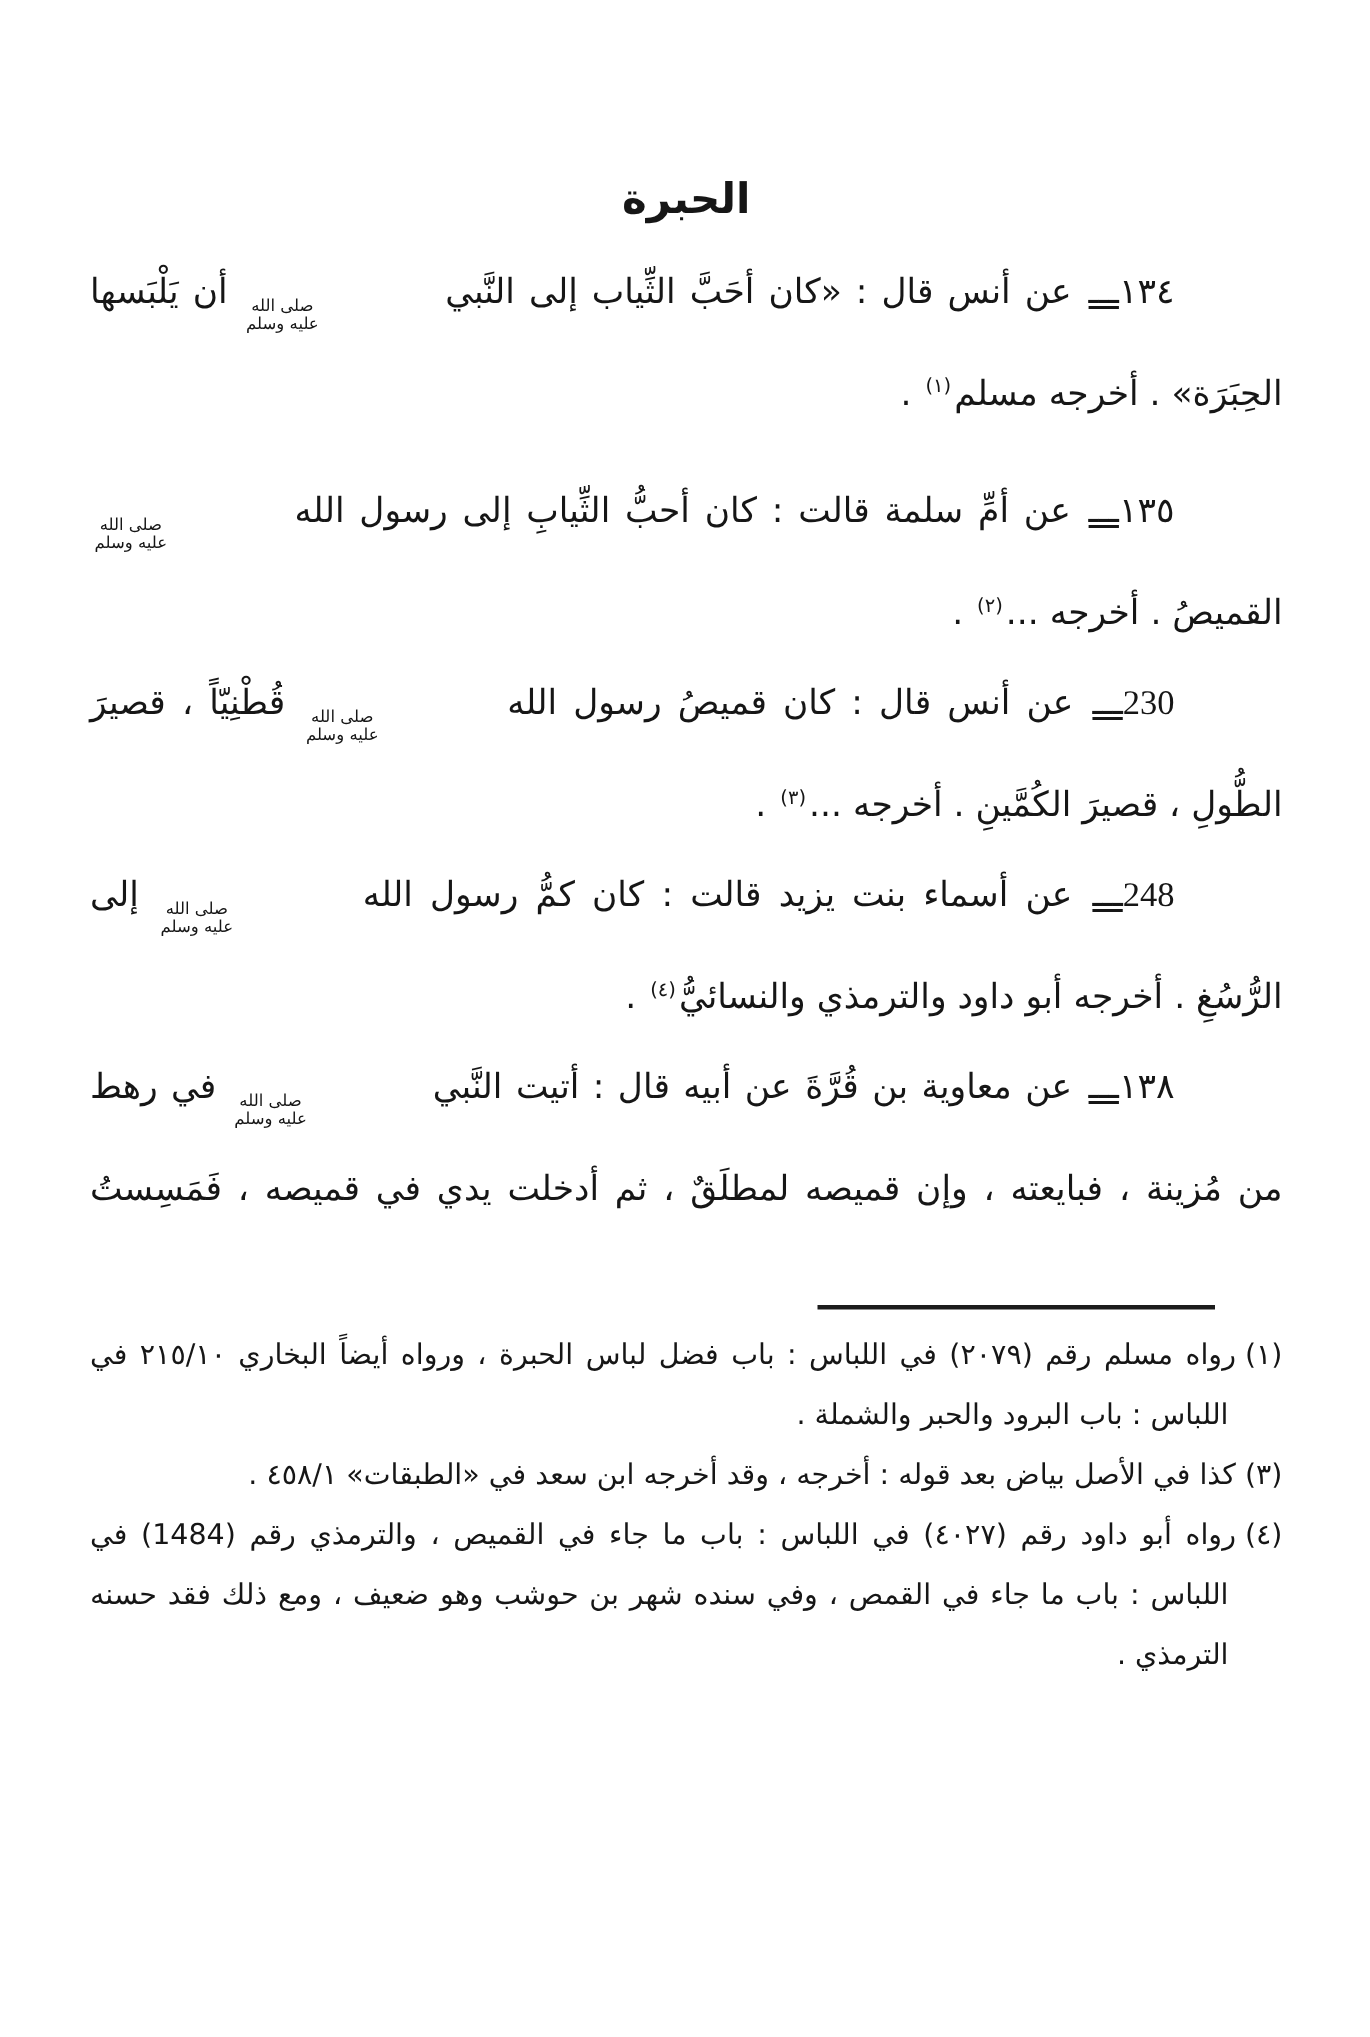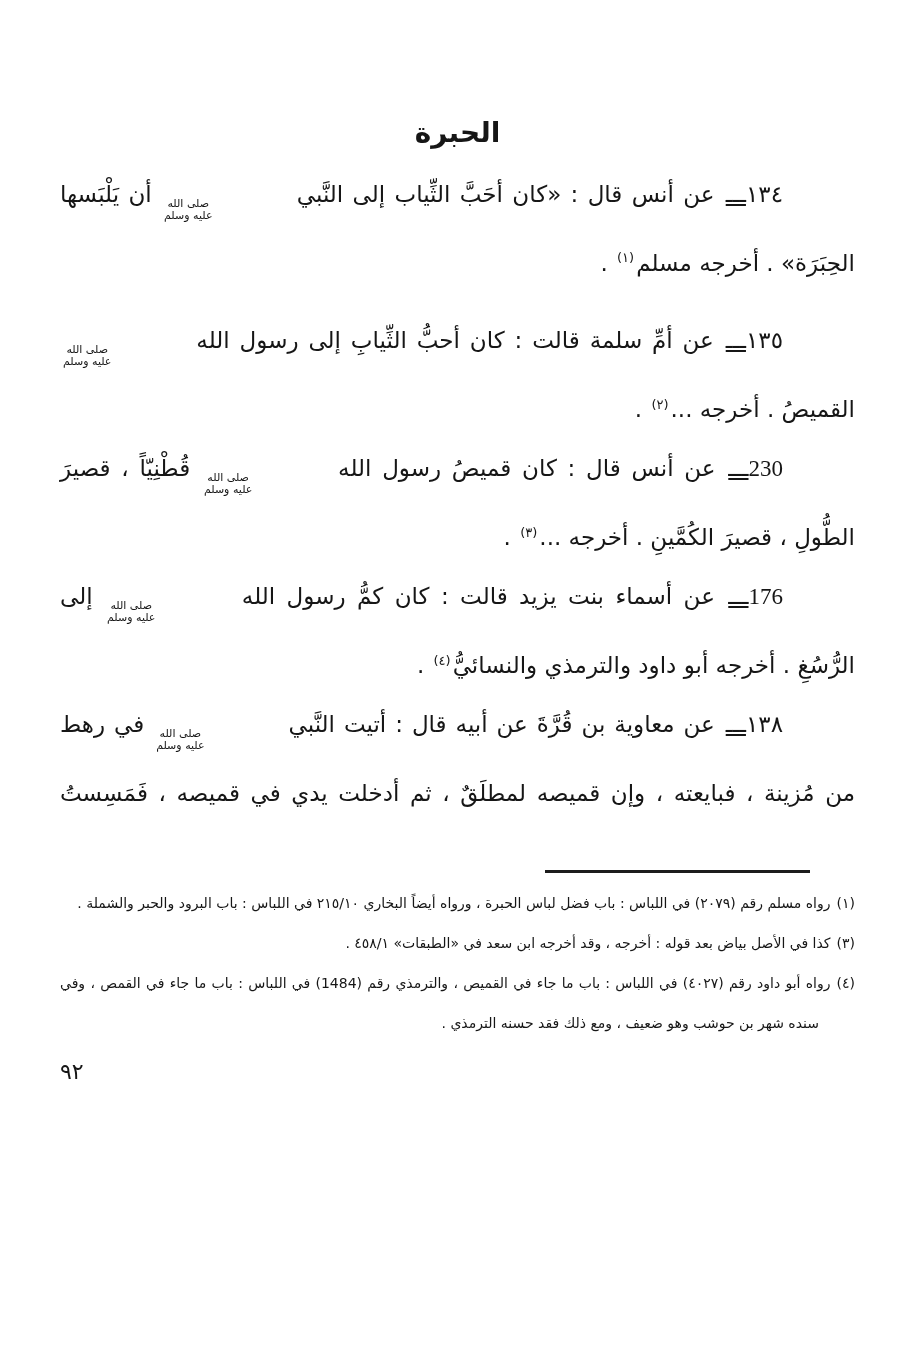--- a/index.html
+++ b/index.html
@@ -71,21 +71,21 @@
   .fn-area {
     margin-top: 50px;
   }
   .fn-divider {
     width: 265px;
     border-top: 3px solid #1c1c1c;
     margin: 0 45px 10px auto; 
   }
   .footnote {
     margin: 0;
-    font-size: 14px;
+    font-size: 19px;
     line-height: 40px;
     text-align: justify;
     padding-right: 36px;   
     text-indent: -36px;
   }
   .fn-marker {
     margin-left: 6px;
   }
   .page-number {
     margin-top: 16px;
@@ -121,21 +121,21 @@
 
     <p class="hadith">
       <span class="hnum">230</span><span class="dash">ـــ</span>
       <span class="ar-rich">عن أنس قال : كان قميصُ رسول الله <span class="saw">
             <span>صلى الله</span>
             <span>عليه وسلم</span>
           </span> قُطْنِيّاً ، قصيرَ الطُّولِ ، قصيرَ الكُمَّينِ . أخرجه ...</span><sup class="fnref">(٣)</sup><span> .</span>
     </p>
 
     <p class="hadith">
-      <span class="hnum">176</span><span class="dash">ـــ</span>
+      <span class="hnum">248</span><span class="dash">ـــ</span>
       <span class="ar-rich">عن أسماء بنت يزيد قالت : كان كمُّ رسول الله <span class="saw">
             <span>صلى الله</span>
             <span>عليه وسلم</span>
           </span> إلى الرُّسُغِ . أخرجه أبو داود والترمذي والنسائيُّ</span><sup class="fnref">(٤)</sup><span> .</span>
     </p>
 
     <p class="hadith cont">
       <span class="hnum">١٣٨</span><span class="dash">ـــ</span>
       <span class="ar-rich">عن معاوية بن قُرَّةَ عن أبيه قال : أتيت النَّبي <span class="saw">
             <span>صلى الله</span>

